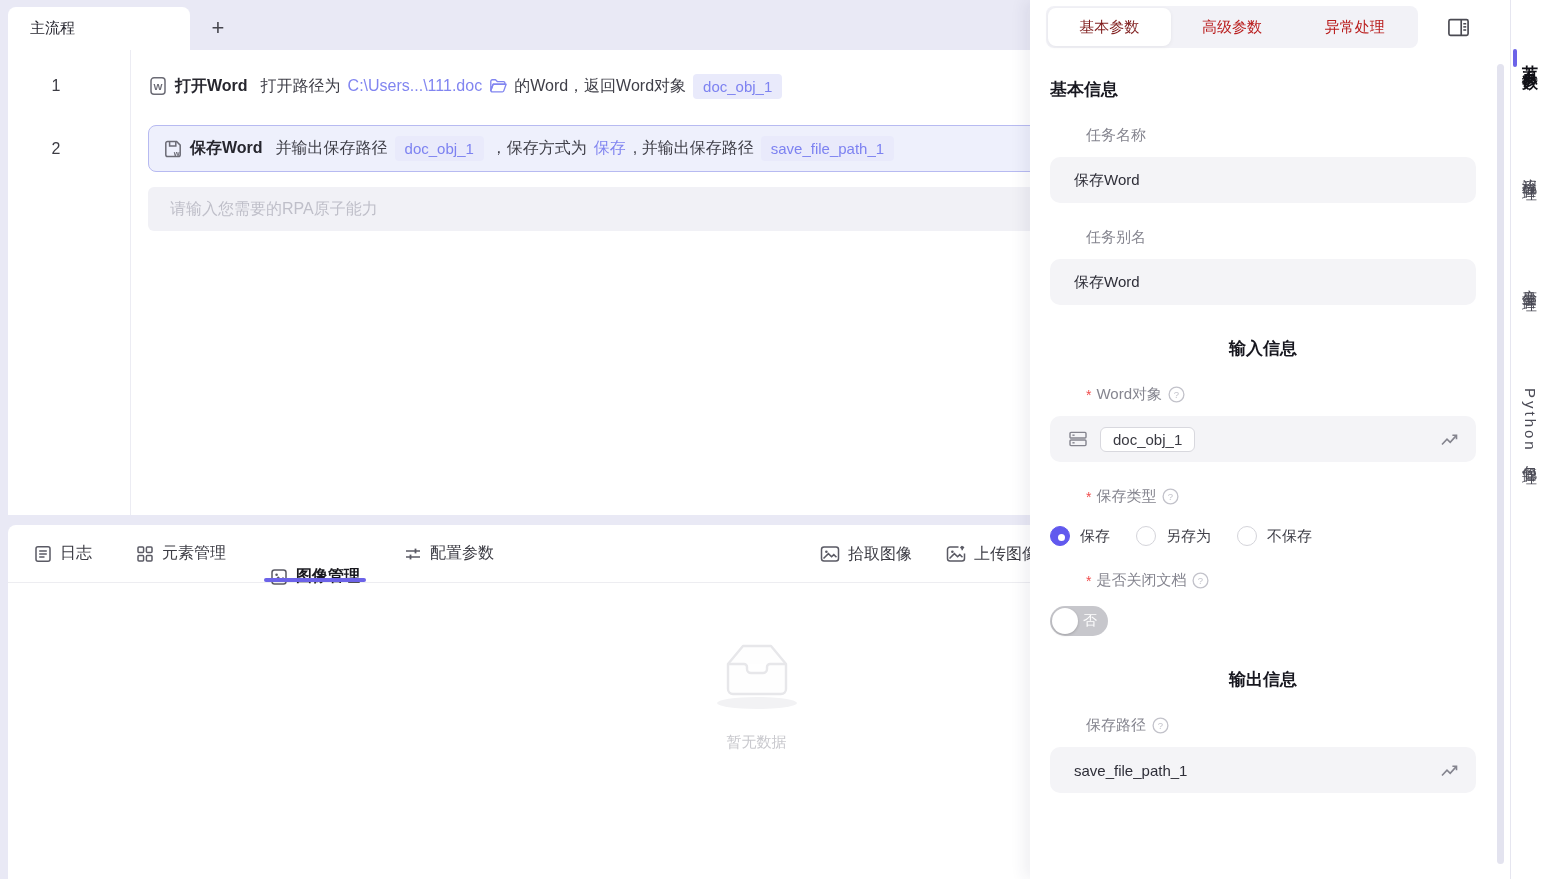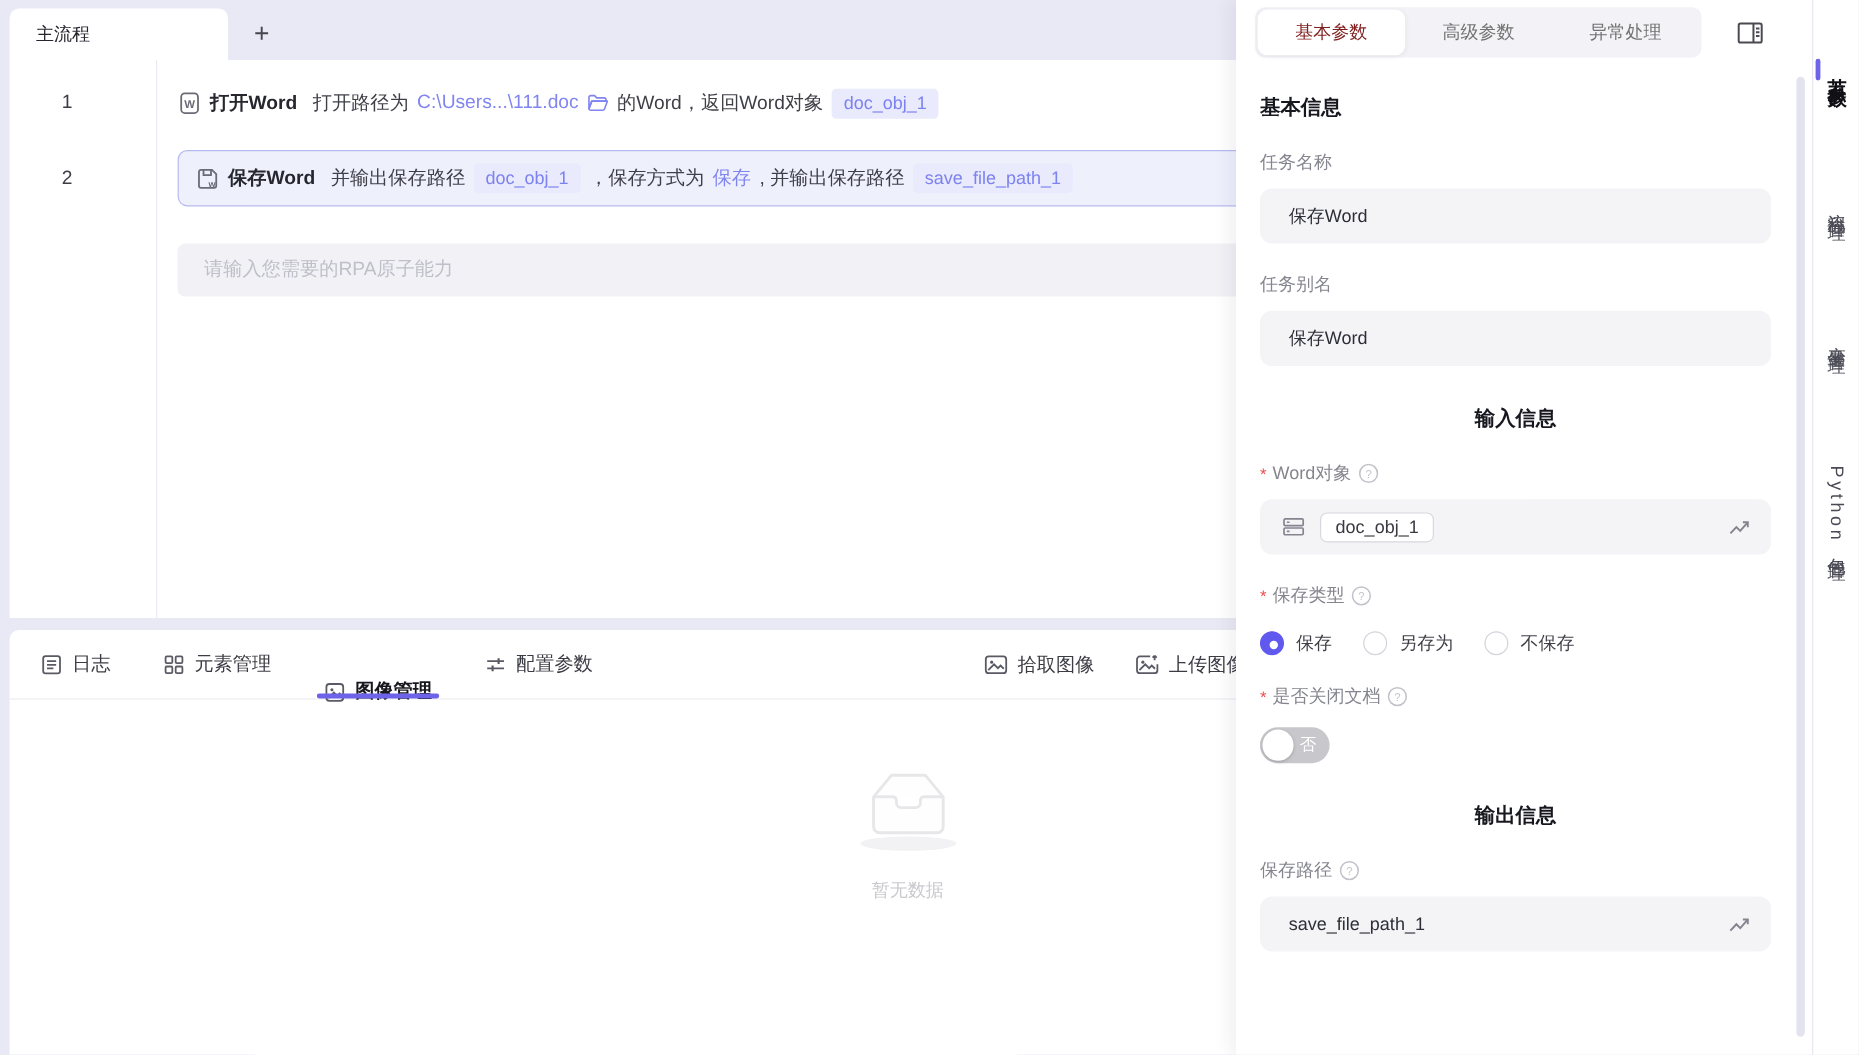--- a/index.html
+++ b/index.html
@@ -45,21 +45,21 @@
   .step-link { color:#8185f0; cursor:pointer; }
   .step-badge {
     background:#e9eafb; color:#7d82f1; border-radius:4px;
     padding:4px 10px; font-size:15px; cursor:pointer; white-space:nowrap;
   }
   .step-icon { display:flex; align-items:center; color:#6b6b75; flex:none; }
   .atom-input {
     position:absolute; left:140px; top:137px; width:900px; height:44px;
     background:#f1f1f6; border:none; border-radius:6px;
     padding-left:22px; font-size:16px; color:#3f3f48;
-    font-family:"Liberation Sans","DejaVu Sans",sans-serif; outline:none;margin-top:16px;
+    font-family:"Liberation Sans","DejaVu Sans",sans-serif; outline:none;
   }
   .atom-input::placeholder { color:#bfbfc9; }
 
   
   .bottom-panel {
     position:absolute; left:8px; top:525px; width:1497px; height:354px;
     background:#fff; border-radius:8px 0 0 0; z-index:1;
   }
   .bp-tabbar {
     position:relative; height:58px; border-bottom:1px solid #ededf1;
@@ -85,28 +85,28 @@
   .right-panel {
     position:absolute; left:1030px; top:0; width:480px; height:879px;
     background:#fff; box-shadow:-6px 0 14px rgba(40,40,80,.07); z-index:2;
   }
   .rp-tabs {
     position:absolute; left:16px; top:6px; width:372px; height:42px;
     background:#f2f2f7; border-radius:8px; display:flex; align-items:center; padding:2px;
   }
   .rp-tab {
     flex:1; height:38px; display:flex; align-items:center; justify-content:center;
-    font-size:15px; color:#737373; border-radius:8px; cursor:pointer; white-space:nowrap;
+    font-size:15px; color:#b91c1c; border-radius:8px; cursor:pointer; white-space:nowrap;
   }
   .rp-tab.active { background:#fff; color:#7f1d1d; box-shadow:0 1px 4px rgba(0,0,0,.06); }
   .rp-collapse { position:absolute; left:414px; top:13px; width:28px; height:28px; display:flex; align-items:center; justify-content:center; color:#4a4a52; cursor:pointer; }
   .rp-body { position:absolute; left:20px; right:34px; top:58px; bottom:0; overflow:hidden; }
   .rp-h { margin-top:20px; font-size:17px; font-weight:bold; color:#17171f; }
   .rp-h.gap { margin-top:32px;text-align:center; }
-  .rp-label { margin-top:25px; font-size:15px; color:#85858f; display:flex; align-items:center; gap:6px; }
+  .rp-label { margin-top:25px; font-size:15px; color:#85858f; display:flex; align-items:center; gap:6px;margin-left:36px; }
   .req { color:#f04b4b; font-size:14px; margin-right:-1px; }
   .help { display:flex; color:#c2c2ca; }
   .rp-input {
     margin-top:12px; height:46px; background:#f4f4f7; border-radius:10px;
     display:flex; align-items:center; padding:0 16px 0 24px; font-size:15px; color:#2e2e38;
   }
   .rp-input .grow { flex:1; }
   .tag-pill {
     background:#fff; border:1px solid #d8d8de; border-radius:6px;
     padding:3px 12px; font-size:15px; color:#3a3a42;

